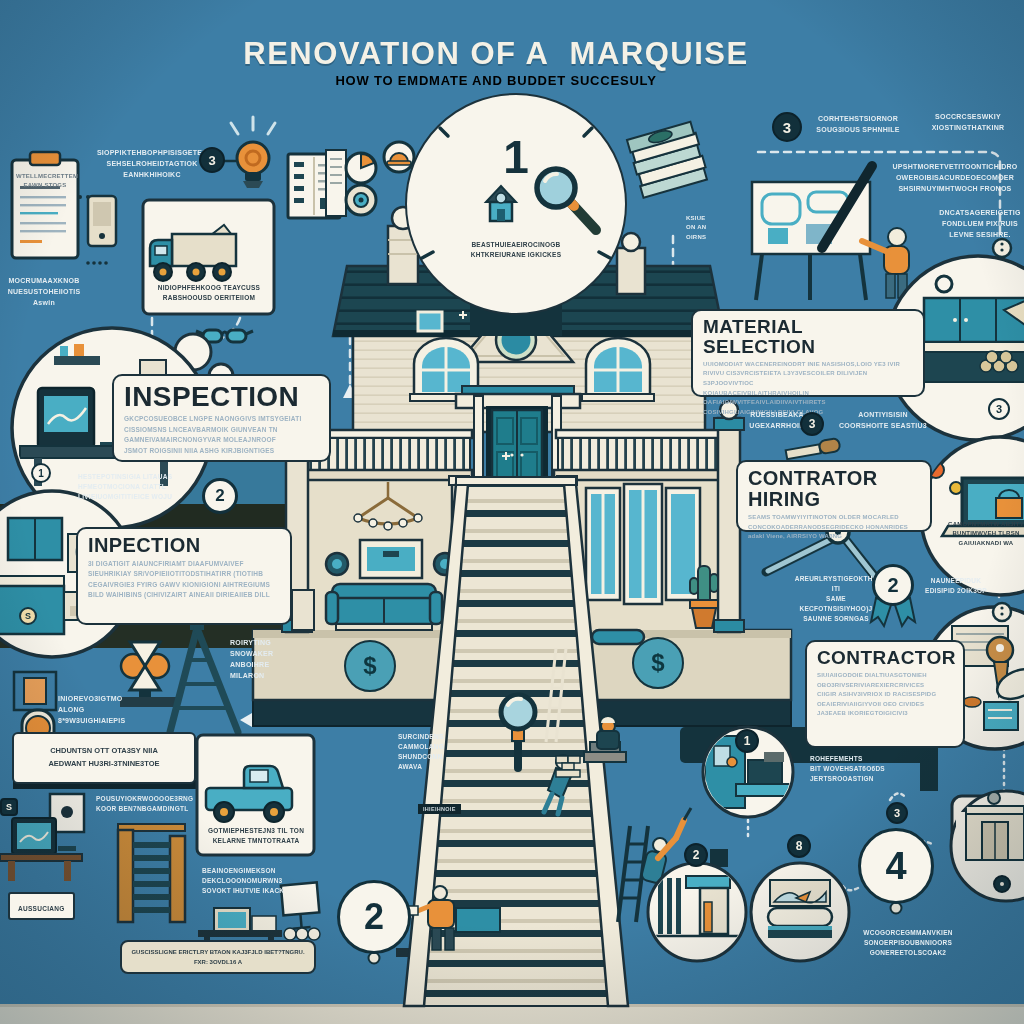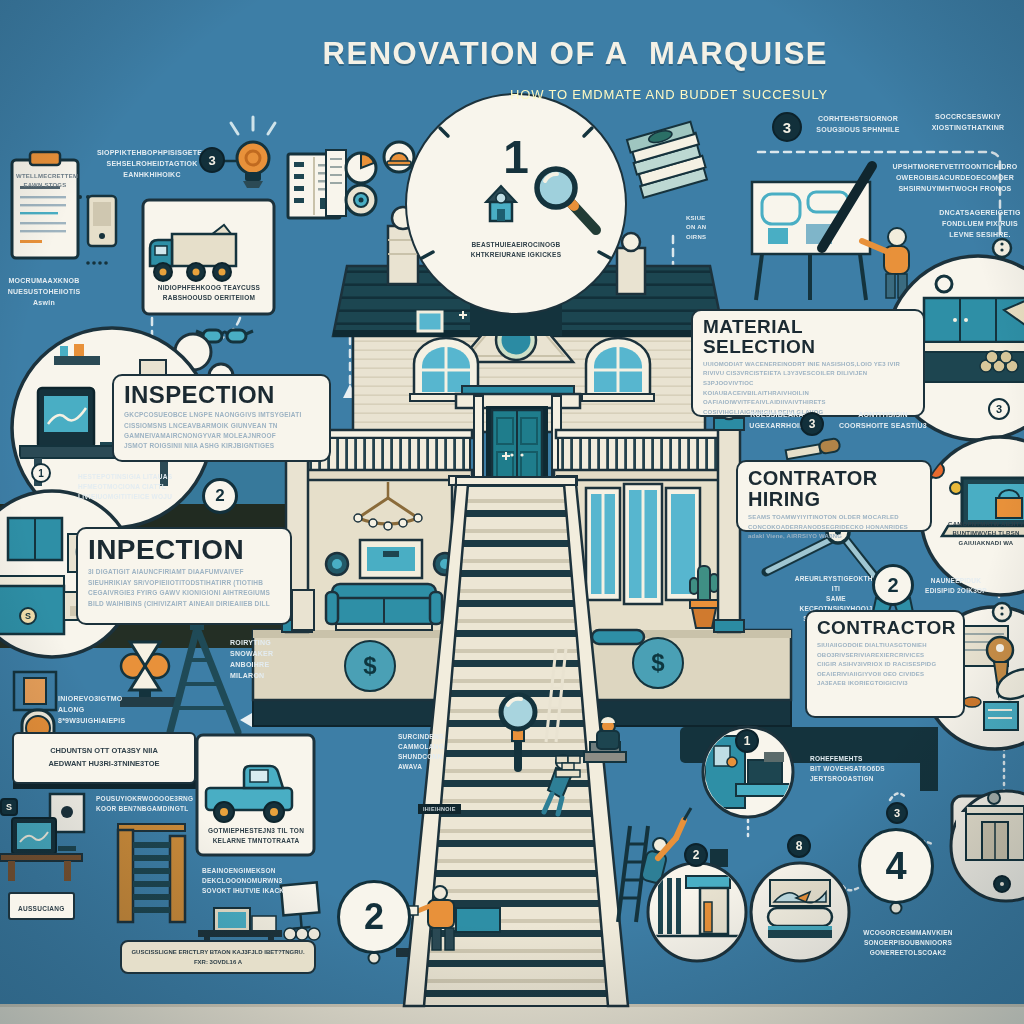--- a/index.html
+++ b/index.html
@@ -12,21 +12,21 @@
   .lbl-dark{color:#2f4049;}
   .box{background:#f8f5ec;border:2.5px solid #1c323c;border-radius:10px;
        padding:6px 10px;box-sizing:border-box;}
   .box h2{margin:0 0 3px 0;font-weight:bold;color:#1b2a32;letter-spacing:.4px;line-height:1.05;}
   .box .body{font-weight:bold;font-size:6.5px;line-height:1.6;color:#9db3c3;letter-spacing:.2px;}
   .badge{border-radius:50%;background:#12303b;color:#f3f0e5;display:flex;align-items:center;
          justify-content:center;font-weight:bold;box-sizing:border-box;border:2px solid #0c222b;}
   .badge.light{background:#f8f5ec;color:#12303b;border:3px solid #12303b;}
   .title-h1{font-size:31px;font-weight:bold;color:#f4f1e6;letter-spacing:1.5px;
             text-shadow:0 2px 0 rgba(20,50,65,.35);}
-  .title-h2{font-size:13px;font-weight:normal;color:#fef9c3;letter-spacing:.8px;margin-top:15px;}
+  .title-h2{font-size:13px;font-weight:bold;color:#000000;letter-spacing:.8px;margin-top:1px;}
   .chip{background:#e5dfca;border:2.5px solid #1c323c;border-radius:8px;box-sizing:border-box;}
 </style>
 </head>
 <body>
 
 <div id="stage">
 
 <svg id="scene" viewBox="0 0 1024 1024">
 <defs>
   <radialGradient id="vig" cx="50%" cy="42%" r="78%">
@@ -692,21 +692,21 @@
   <circle cx="1002" cy="612" r="9" fill="#f5f1e3" stroke="#14333d" stroke-width="2.5"></circle>
   <circle cx="1002" cy="608" r="1.6" fill="#14333d"></circle>
         <circle cx="1002" cy="614" r="1.6" fill="#14333d"></circle>
   <circle cx="374" cy="958" r="5.5" fill="#f5f1e3" stroke="#14333d" stroke-width="2"></circle>
   <circle cx="896" cy="908" r="5.5" fill="#f5f1e3" stroke="#14333d" stroke-width="2"></circle>
 </g>
 
 <rect width="1024" height="1024" fill="url(#vig)"></rect>
 </svg>
 
-<div class="abs" style="left:228px;top:36px;width:600px;text-align:right">
+<div class="abs" style="left:196px;top:36px;width:600px;text-align:center">
   <div class="title-h1">RENOVATION OF A&nbsp; MARQUISE</div>
   <div class="title-h2">HOW TO EMDMATE AND BUDDET SUCCESULY</div>
 </div>
 
 <div class="abs lbl ml" style="left:16px;top:172px;width:58px;font-size:6px;color:#6b7b85;text-align:center">WTELLMECRETTEM
 EAWN STOGS</div>
 <div class="abs lbl ml" style="left:92px;top:148px;width:120px;text-align:center">SIOPPIKTEHBOPHPISISGETES
 SEHSELROHEIDTAGTIOK
 EANHKHIHOIKC</div>
 <div class="abs lbl ml" style="left:2px;top:276px;width:84px;text-align:center">MOCRUMAAXKNOB
@@ -729,48 +729,48 @@
 OWEROIBISACURDEOECOMOER
 SHSIRNUYIMHTWOCH FRONOS</div>
 <div class="abs lbl ml" style="left:934px;top:208px;width:92px;text-align:center">DNCATSAGEREIGETIG
 FONDLUEM PIXIRUIS
 LEVNE SESIHRE.</div>
 <div class="abs lbl ml" style="left:686px;top:214px;width:34px;font-size:6px">KSIUE
 ON AN
 OIRNS</div>
 
 <div class="abs box" style="left:112px;top:374px;width:219px;height:88px">
-  <h2 style="font-size:24px">INSPECTION</h2>
+  <h2 style="font-size:28px">INSPECTION</h2>
   <div class="body ml">GKCPCOSUEOBCE LNGPE NAONGGIVS IMTSYGEIATI
 CISSIOMSNS LNCEAVBARMOIK GIUNVEAN TN
 GAMNEIVAMAIRCNONGYVAR MOLEAJNROOF
 JSMOT ROIGSINII NIIA ASHG KIRJBIGNTIGES</div>
 </div>
 <div class="abs lbl ml" style="left:78px;top:472px;width:124px;font-size:6.5px">HESTEPOTINSIGIA LITAUAS
 HFMEOTMOCIONA CIATTL
 LIVIEIUOMGITITIEICE WOJU</div>
 <div class="abs badge light" style="left:202px;top:478px;width:36px;height:36px;font-size:17px">2</div>
 <div class="abs badge light" style="left:31px;top:463px;width:20px;height:20px;font-size:10px;border-width:2.5px">1</div>
 
 <div class="abs box" style="left:76px;top:527px;width:216px;height:98px">
-  <h2 style="font-size:28px">INPECTION</h2>
+  <h2 style="font-size:20px">INPECTION</h2>
   <div class="body ml">3I DIGATIGIT AIAUNCFIRIAMT DIAAFUMVAIVEF
 SIEUHRIKIAY SR/VOPIEIIOTITODSTIHATIRR (TIOTIHB
 CEGAIVRGIE3 FYIRG GAWV KIONIGIONI AIHTREGIUMS
 BILD WAIHIBINS (CIHIVIZAIRT AINEAII DIRIEAIIEB DILL</div>
 </div>
 <div class="abs lbl ml" style="left:230px;top:638px;width:70px">ROIRYTING
 SNOWAKER
 ANBOIHRE
 MILARON</div>
 <div class="abs badge" style="left:19px;top:607px;width:18px;height:18px;font-size:9px;background:#ecd9a8;color:#14333d;border-color:#14333d">S</div>
 <div class="abs lbl ml" style="left:58px;top:694px;width:96px">INIOREVO3IGTMO
 ALONG 8*9W3UIGHIAIEPIS</div>
 
-<div class="abs box" style="left:691px;top:309px;width:234px;height:108px">
+<div class="abs box" style="left:691px;top:309px;width:234px;height:88px">
   <h2 style="font-size:19px">MATERIAL SELECTION</h2>
   <div class="body ml" style="font-size:6px">UUIOMODIAT WACENEREINODRT INIE NASISHOS,LOIO YE3 IVIR
 RIVIVU CIS3VRCISTEIETA L3Y3VESCOILER DILIVIJEN S3PJOOVIVTIOC
 KOIAUBACEIVBILAITHRAIVHOILIN OAFIAIOIWVITFEAIVLAIDIIVAIVTHIRETS
 COSIVIHGLIAIGIHNIGILI REIVI GLAVOG</div>
 </div>
 <div class="abs lbl ml" style="left:740px;top:410px;width:74px;text-align:center">RUESSIBEAKA
 UGEXARRHOIR</div>
 <div class="abs badge" style="left:800px;top:412px;width:24px;height:24px;font-size:12px">3</div>
 <div class="abs lbl ml" style="left:836px;top:410px;width:94px;text-align:center">AONTIYISISIN
@@ -786,21 +786,21 @@
 <div class="abs lbl ml" style="left:793px;top:574px;width:86px;text-align:center;font-size:6.5px">AREURLRYSTIGEOKTHS ITI
 SAME KECFOTNSISIYHOO)J
 SAUNNE SORNGAS</div>
 <div class="abs badge light" style="left:872px;top:564px;width:42px;height:42px;font-size:20px">2</div>
 <div class="abs lbl ml" style="left:918px;top:576px;width:76px;text-align:center;font-size:6.5px">NAUNEEPIDUK
 EDISIPID 2OIK3OP</div>
 <div class="abs lbl ml lbl-dark" style="left:948px;top:520px;width:76px;font-size:6px;text-align:center">CAMOPNTMATW ABJITY
 BUNTIMWVEH TLRSN
 GAIUIAKNADI WA</div>
 
-<div class="abs box" style="left:805px;top:610px;width:160px;height:108px">
+<div class="abs box" style="left:805px;top:640px;width:160px;height:108px">
   <h2 style="font-size:19px">CONTRACTOR</h2>
   <div class="body ml" style="font-size:6px">SIUIAIIGODOIE DIALTIUASGTONIEH
 OBO3RIVSERIVIAREXIERCRIVICES
 CIIGIR ASIHV3IVRIOX ID RACISESPIDG
 OEAIERIVIAIIGIYVOII OEO CIVIDES
 JA3EAEB IKORIEGTOIGICIVI3</div>
 </div>
 <div class="abs lbl ml" style="left:810px;top:754px;width:88px;font-size:6.5px">ROHEFEMEHTS
 BIT WOVEHSAT6O6DS
 JERTSROOASTIGN</div>

